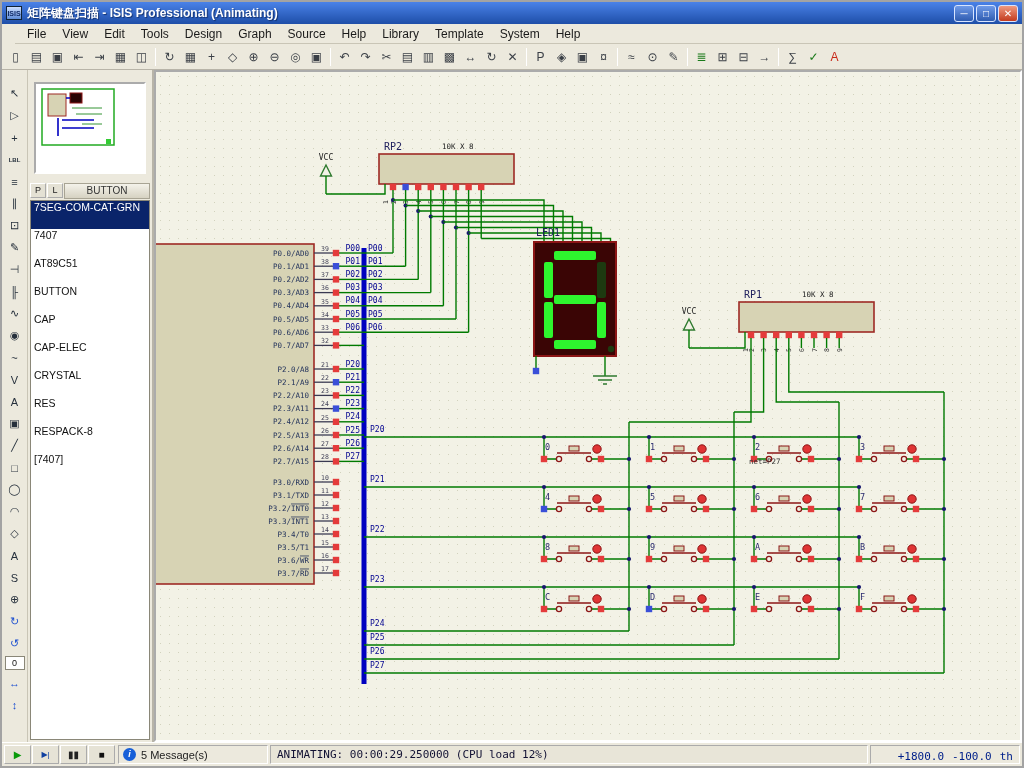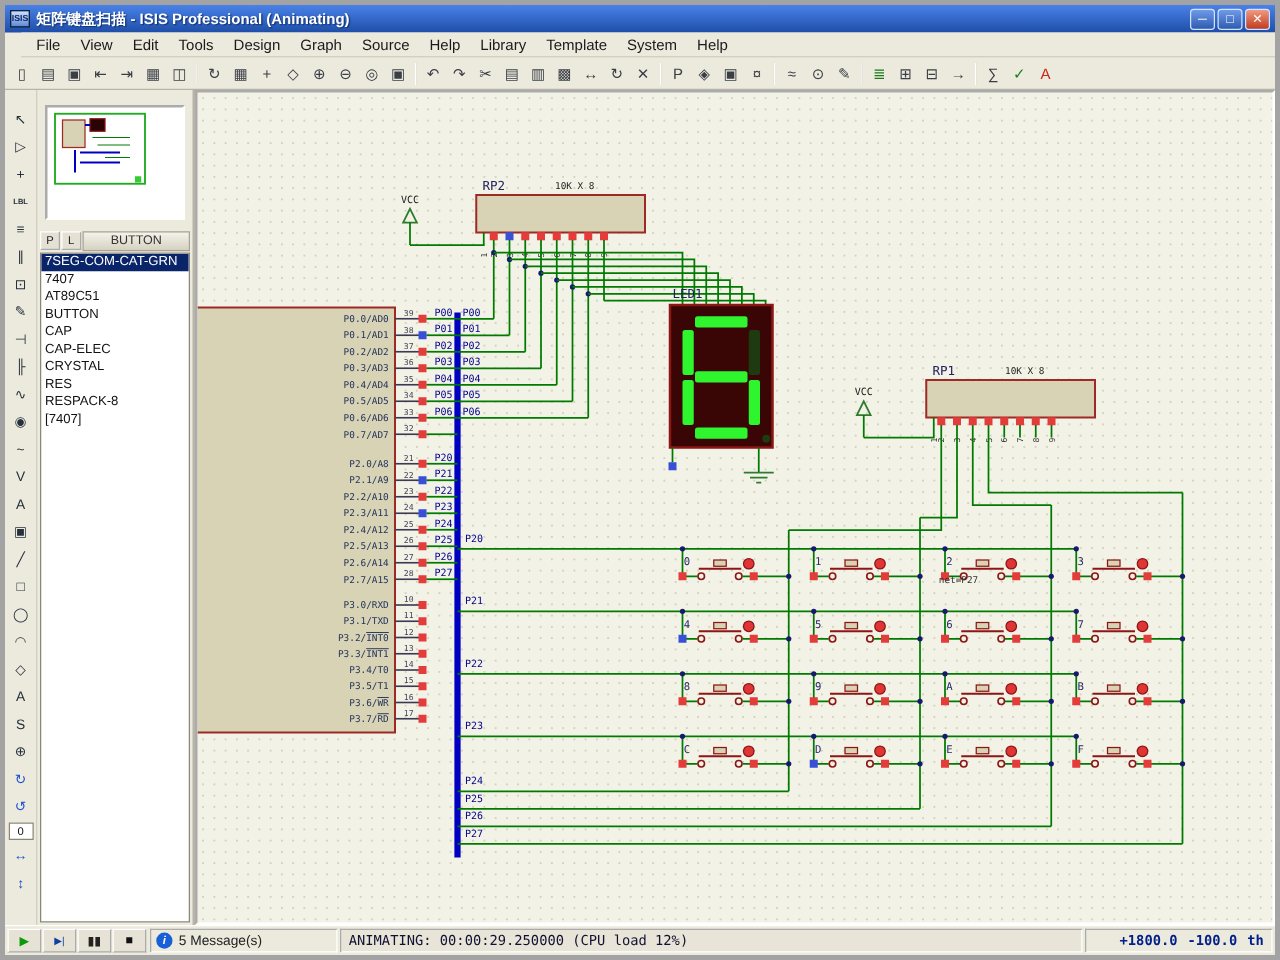--- a/index.html
+++ b/index.html
@@ -1,18 +1,18 @@
 <!DOCTYPE html>
 <html><head>
 <meta charset="utf-8">
 <style>
   * { box-sizing: border-box; margin:0; padding:0; }
   html,body { width:1024px; height:768px; overflow:hidden; }
   body { font-family:"Liberation Sans", sans-serif; background:#ece9dd; font-size:12px; }
-  #window { width:1024px; height:768px; display:flex; flex-direction:column; border:4px solid #a3a3a3; }
+  #window { width:1024px; height:768px; display:flex; flex-direction:column; border:2px solid #a3a3a3; }
 
   
   #titlebar { height:22px; background:linear-gradient(180deg,#4a82e8,#1e4ea8); display:flex; align-items:center; padding:0 4px; color:#fff; flex:0 0 auto; }
   #app-icon { width:16px; height:14px; background:linear-gradient(#cfe0ff,#5d8bd6); border:1px solid #123; color:#102a66; font-size:7px; font-weight:bold; display:flex;align-items:center;justify-content:center; margin-right:5px; }
   #title-text { font-size:12px; font-weight:bold; text-shadow:1px 1px 1px #13316e; flex:1; white-space:nowrap; overflow:hidden; }
   .win-btn { width:20px; height:17px; margin-left:2px; border-radius:3px; border:1px solid #d7e4ff; color:#fff; font-size:10px; line-height:15px; text-align:center; background:linear-gradient(#6f9ae8,#2f5cb0); }
   .win-btn.close { background:linear-gradient(#ef9a80,#c33b1e); }
 
   
   #menubar { height:20px; background:#ece9dd; border-bottom:1px solid #c9c5b6; display:flex; align-items:center; padding-left:4px; flex:0 0 auto;margin-left:13px; }
@@ -30,33 +30,33 @@
   .lt-icon.small { font-size:6px; font-weight:bold; }
   .lt-icon.blue { color:#1c4fd0; }
   .lt-angle { width:20px; height:14px; background:#fff; border:1px solid #8a8778; font-size:9px; text-align:center; line-height:13px; margin-bottom:3px; color:#111; }
 
   #sidebar { width:126px; background:#ece9dd; border-right:2px solid #b8b4a8; display:flex; flex-direction:column; }
   #preview-frame { margin:12px 6px 6px 6px; background:#fff; border:2px inset #fff; height:92px; flex:0 0 auto; }
   #object-header { display:flex; align-items:center; height:17px; margin:2px 2px 0 2px; flex:0 0 auto; }
   .pl-btn { width:16px; height:15px; border:1px outset #fff; background:#e4e1d4; font-size:9px; text-align:center; line-height:13px; margin-right:1px; color:#222; }
   #devices-title { flex:1; background:linear-gradient(#f4f2ea,#d6d2c2); border:1px solid #a8a494; font-size:10px; text-align:center; line-height:14px; color:#333; }
   #device-list { flex:1 1 auto; background:#fff; border:1px solid #8a8778; margin:1px 2px 2px 2px; overflow:hidden; font-size:10.5px; font-family:"Liberation Sans",sans-serif; }
-  .device-item { padding:0 3px; height:14px; line-height:13px; color:#111; white-space:nowrap; }
+  .device-item { padding:0 3px; height:28px; line-height:13px; color:#111; white-space:nowrap; }
   .device-item.selected { background:#0a246a; color:#fff; }
 
   #canvas { flex:1 1 auto; position:relative; border:2px inset #fff; background-color:#f3f2e6; background-image:radial-gradient(#d2d2bd 0.9px, transparent 1px); background-size:9px 9px; overflow:hidden; }
   #schem { position:absolute; left:0; top:0; }
 
   
   #statusbar { height:24px; background:#ece9dd; border-top:1px solid #fff; display:flex; align-items:center; padding:1px 2px; flex:0 0 auto; }
   .sim-btn { width:27px; height:19px; border:1px outset #fff; background:#e6e3d6; font-size:10px; display:inline-flex; align-items:center; justify-content:center; margin-right:1px; }
   #msg-field { width:150px; height:19px; border:1px inset #fff; display:flex; align-items:center; padding:0 4px; margin:0 2px; color:#222; font-size:11px; }
   #info-icon { width:13px; height:13px; border-radius:50%; background:#1860d8; color:#fff; font-size:9px; font-weight:bold; font-style:italic; text-align:center; line-height:13px; margin-right:5px; }
   #anim-field { flex:1; height:19px; border:1px inset #fff; display:flex; align-items:center; padding:0 6px; color:#113; font-size:11px; font-family:"DejaVu Sans Mono",monospace; background:#e8e5d8; }
-  #coord-field { width:150px; height:19px; border:1px inset #fff; display:flex; align-items:center; justify-content:flex-end; gap:8px; padding:0 6px; margin-left:2px; color:#00208a; font-size:11px; font-family:"DejaVu Sans Mono",monospace;font-weight:bold; }
+  #coord-field { width:150px; height:19px; border:1px inset #fff; display:flex; align-items:flex-end; justify-content:flex-end; gap:8px; padding:0 6px; margin-left:2px; color:#00208a; font-size:11px; font-family:"DejaVu Sans Mono",monospace; }
 </style>
 </head>
 <body>
 
 <div id="window">
 
   <div id="titlebar">
     <div id="app-icon">ISIS</div>
     <div id="title-text">矩阵键盘扫描 - ISIS Professional (Animating)</div>
     <div class="win-btn">─</div>

